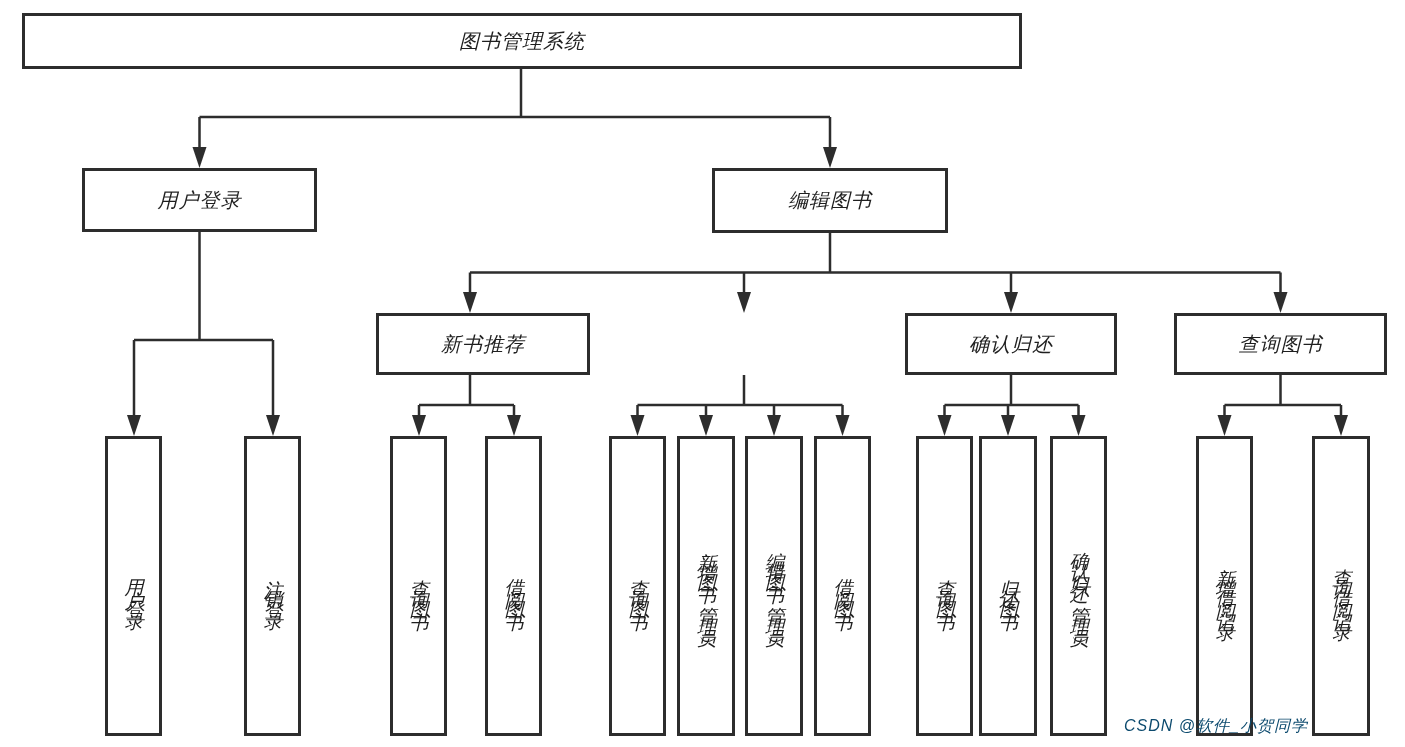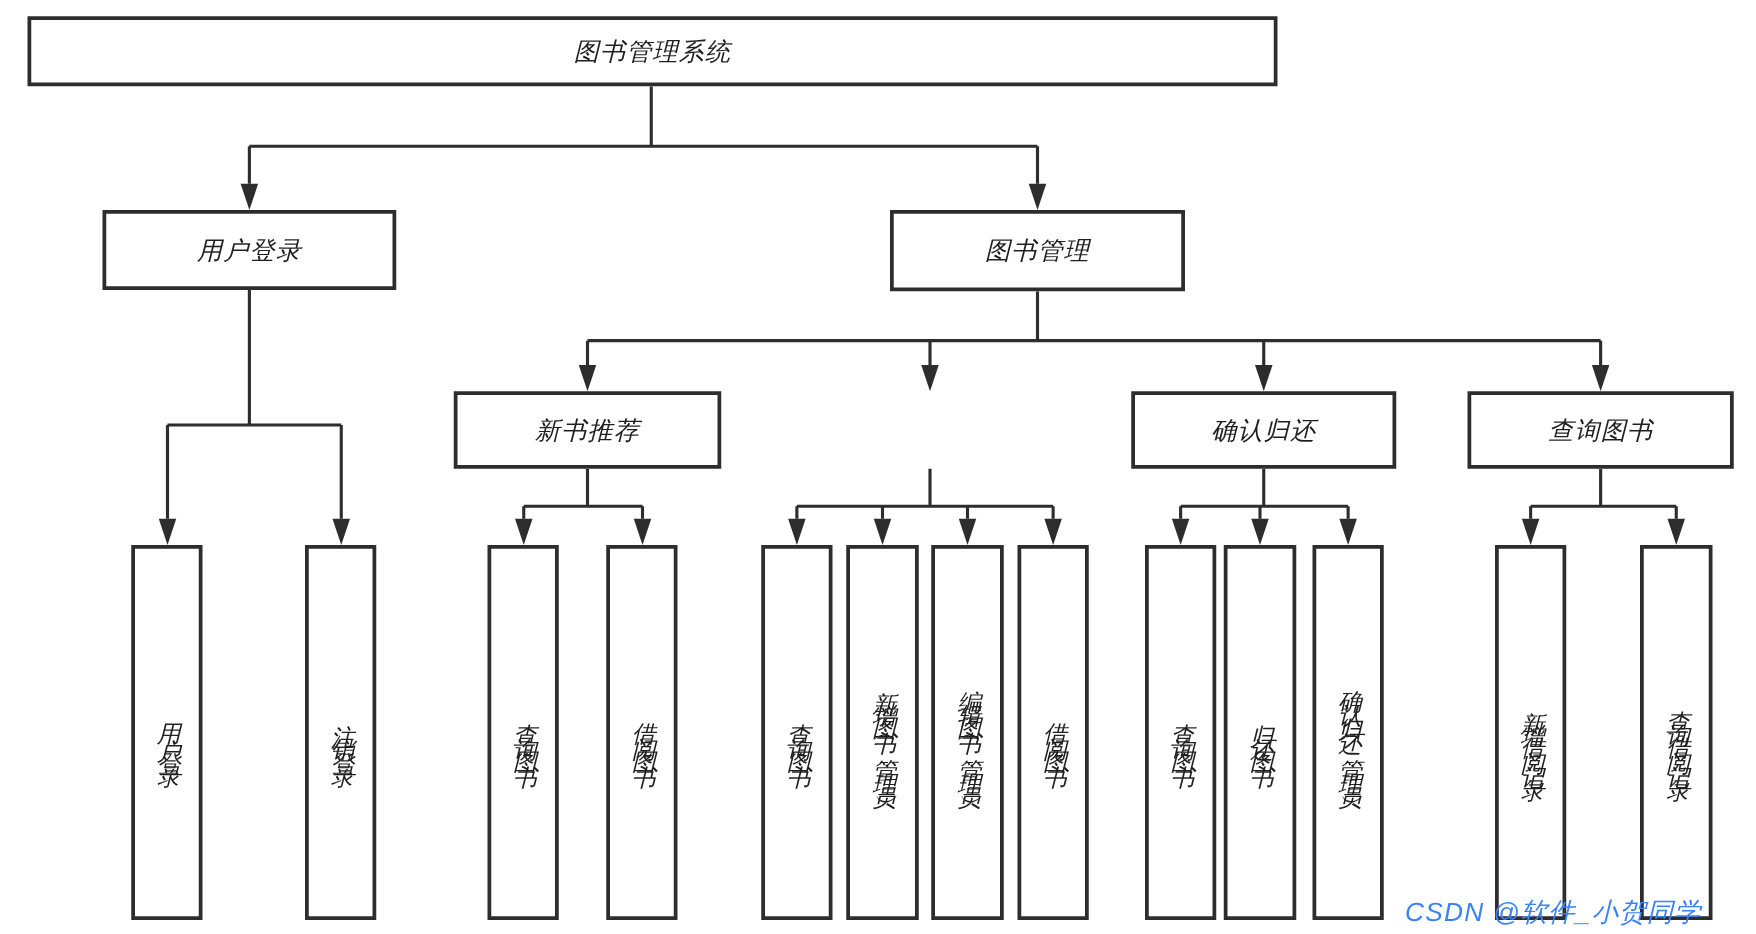--- a/index.html
+++ b/index.html
@@ -33,23 +33,23 @@
   .leaf .v-label{
     writing-mode:vertical-rl;
     font-size:19px;
     line-height:1.2;
     letter-spacing:11px;
   }
   .watermark{
     position:absolute;
     left:1124px;
     top:716px;
-    font-size:21px;
+    font-size:16px;
     letter-spacing:1px;
-    color:#3b82f6;
+    color:#0c4a6e;
     white-space:nowrap;
   }
 </style>
 </head>
 <body>
 
 <div class="canvas">
 
   <svg class="wires" width="1405" height="747" viewBox="0 0 1405 747">
 
@@ -91,24 +91,24 @@
   </svg>
 
   <div class="node" style="left:22px;top:13px;width:1000px;height:56px">
     <span class="h-label">图书管理系统</span>
   </div>
 
   <div class="node" style="left:82px;top:168px;width:235px;height:64px">
     <span class="h-label">用户登录</span>
   </div>
   <div class="node" style="left:712px;top:168px;width:236px;height:65px">
-    <span class="h-label">图书管理</span>
+    <span class="h-label">编辑图书</span>
   </div>
 
-  <div class="node" style="left:363px;top:313px;width:214px;height:62px">
+  <div class="node" style="left:376px;top:313px;width:214px;height:62px">
     <span class="h-label">新书推荐</span>
   </div>
   <div class="node" style="left:905px;top:313px;width:212px;height:62px">
     <span class="h-label">确认归还</span>
   </div>
   <div class="node" style="left:1174px;top:313px;width:213px;height:62px">
     <span class="h-label">查询图书</span>
   </div>
 
   <div class="node leaf" style="left:105px;top:436px;width:57px;height:300px">

